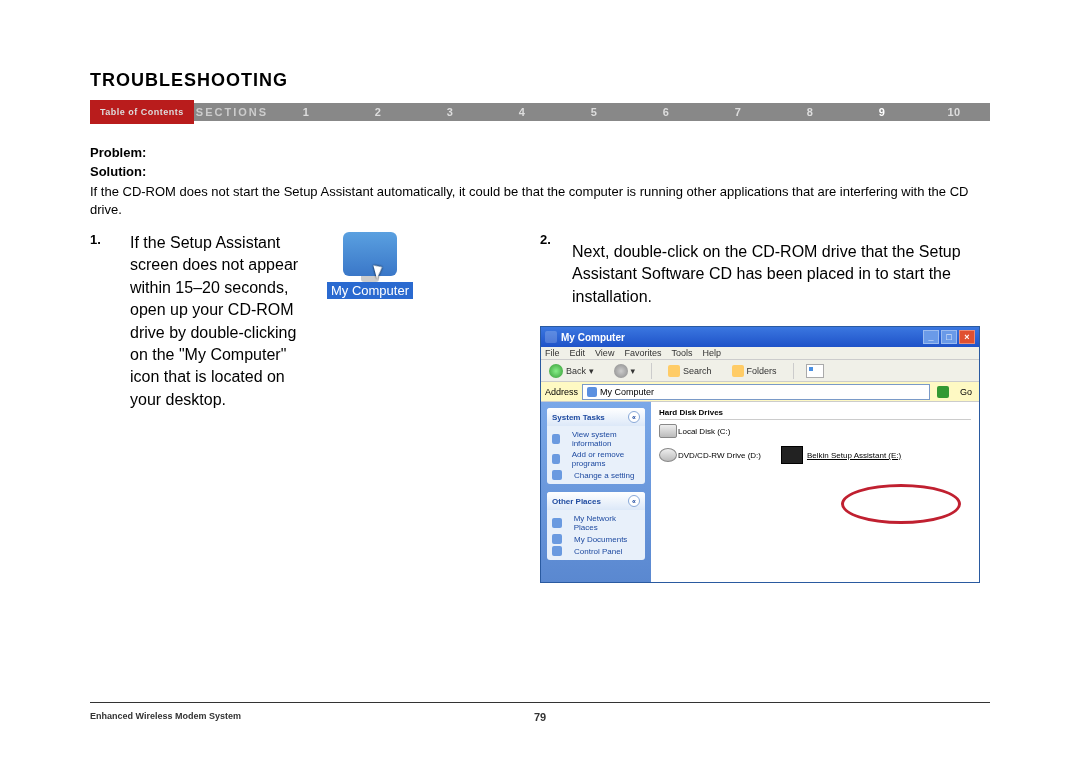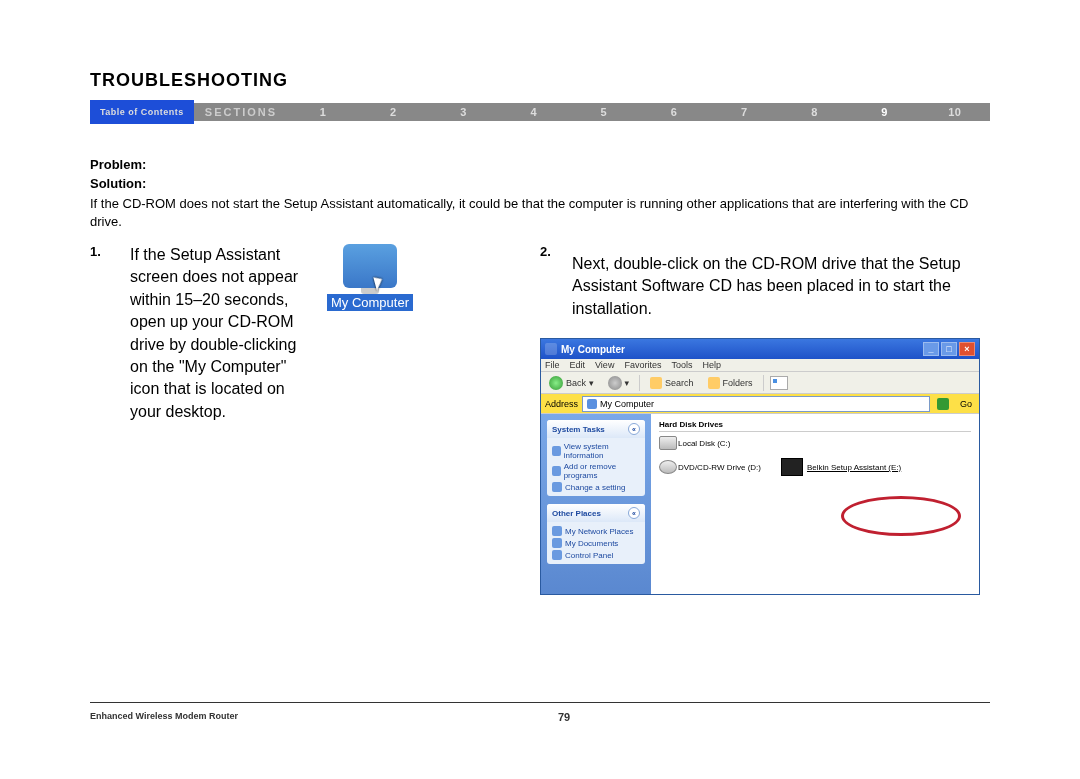--- a/index.html
+++ b/index.html
@@ -21,31 +21,31 @@
   .nav-bar {
     display: flex;
     align-items: center;
     height: 18px;
     background: #888;
     font-size: 10px;
     color: #ddd;
     letter-spacing: 0.5px;
   }
   .nav-toc {
-    background: #1d4ed8;
+    background: #b91c1c;
     padding: 12px 10px;
     height: 100%;
     display: flex;
     align-items: center;
     font-weight: bold;
     font-size: 9px;
   }
   .nav-sections {
     background: #888;
-    padding: 0 11px;
+    padding: 0 2px;
     height: 100%;
     display: flex;
     align-items: center;
     font-weight: bold;
     letter-spacing: 2px;
     font-size: 11px;
     color: #ccc;
   }
   .nav-nums {
     flex: 1;
@@ -55,21 +55,21 @@
   }
   .nav-num {
     flex: 1;
     text-align: center;
     font-weight: bold;
     font-size: 11px;
     color: #ddd;
   }
   .nav-num.active { color: #fff; }
   .content {
-    padding-top: 36px;
+    padding-top: 24px;
   }
   .label {
     font-weight: bold;
     font-size: 13px;
     margin-bottom: 4px;
   }
   .para {
     font-size: 13px;
     line-height: 1.35;
     margin-bottom: 14px;
@@ -187,21 +187,21 @@
     color: #333;
     display: flex;
     gap: 10px;
   }
   .xp-toolbar {
     background: #f0f0e8;
     border-bottom: 1px solid #ccc;
     padding: 2px 4px;
     display: flex;
     align-items: center;
-    gap: 6px;
+    gap: 12px;
     color: #333;
     height: 22px;
   }
   .tb-btn {
     display: flex;
     align-items: center;
     gap: 3px;
     padding: 1px 4px;
   }
   .tb-icon {
@@ -215,21 +215,21 @@
   .tb-sep { width:1px; height:16px; background:#ccc; }
   .tb-views {
     width:18px;height:14px;border:1px solid #aaa;background:#fff;
     position:relative;
   }
   .tb-views:before {
     content:""; position:absolute; left:2px; top:2px;
     width:4px;height:4px;background:#4a90e2;
   }
   .xp-addr {
-    background: #fde047;
+    background: #fef9c3;
     border-bottom: 1px solid #ccc;
     padding: 2px 4px;
     display: flex;
     align-items: center;
     gap: 4px;
     height: 20px;
   }
   .xp-addr-field {
     flex: 1;
     background: #fff;
@@ -286,21 +286,21 @@
     color: #1e4aa0;
   }
   .side-list {
     padding: 3px 5px;
   }
   .side-link {
     color: #1e4aa0;
     padding: 1px 0;
     display: flex;
     align-items: center;
-    gap: 3px;
+    gap: 12px;
     font-size: 8px;
   }
   .side-ico {
     width: 10px; height: 10px;
     background: #6a9ae0;
     border-radius: 2px;
   }
   .xp-main {
     flex: 1;
     background: #fff;
@@ -367,21 +367,20 @@
     font-weight: bold;
     color: #333;
   }
   .footer-center {
     position: absolute;
     left: 50%;
     transform: translateX(-50%);
     color: #333;
     font-weight: bold;
     font-size: 11px;
-    margin-left: 24px;
   }
 </style>
 </head>
 <body>
 
 <h1 class="page-title">TROUBLESHOOTING</h1>
 
 <div class="nav-bar">
   <div class="nav-toc">Table of Contents</div>
   <div class="nav-sections">SECTIONS</div>
@@ -535,16 +534,16 @@
             </div>
             <div class="circle-hi"></div>
           </div>
         </div>
       </div>
     </div>
   </div>
 </div>
 
 <div class="footer">
-  <span>Enhanced Wireless Modem Router</span>
+  <span>Enhanced Wireless Modem System</span>
   <span class="footer-center">79</span>
   <span></span>
 </div>
 
 </body></html>

